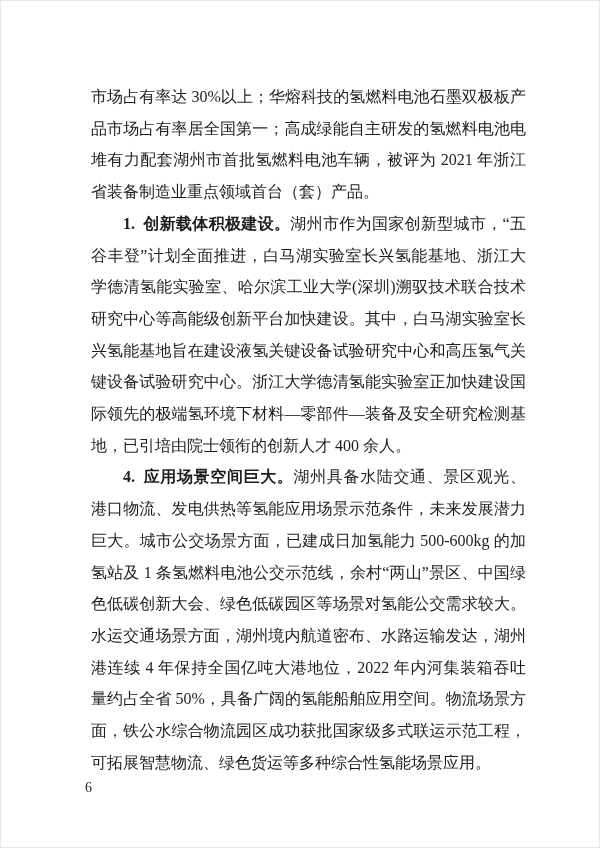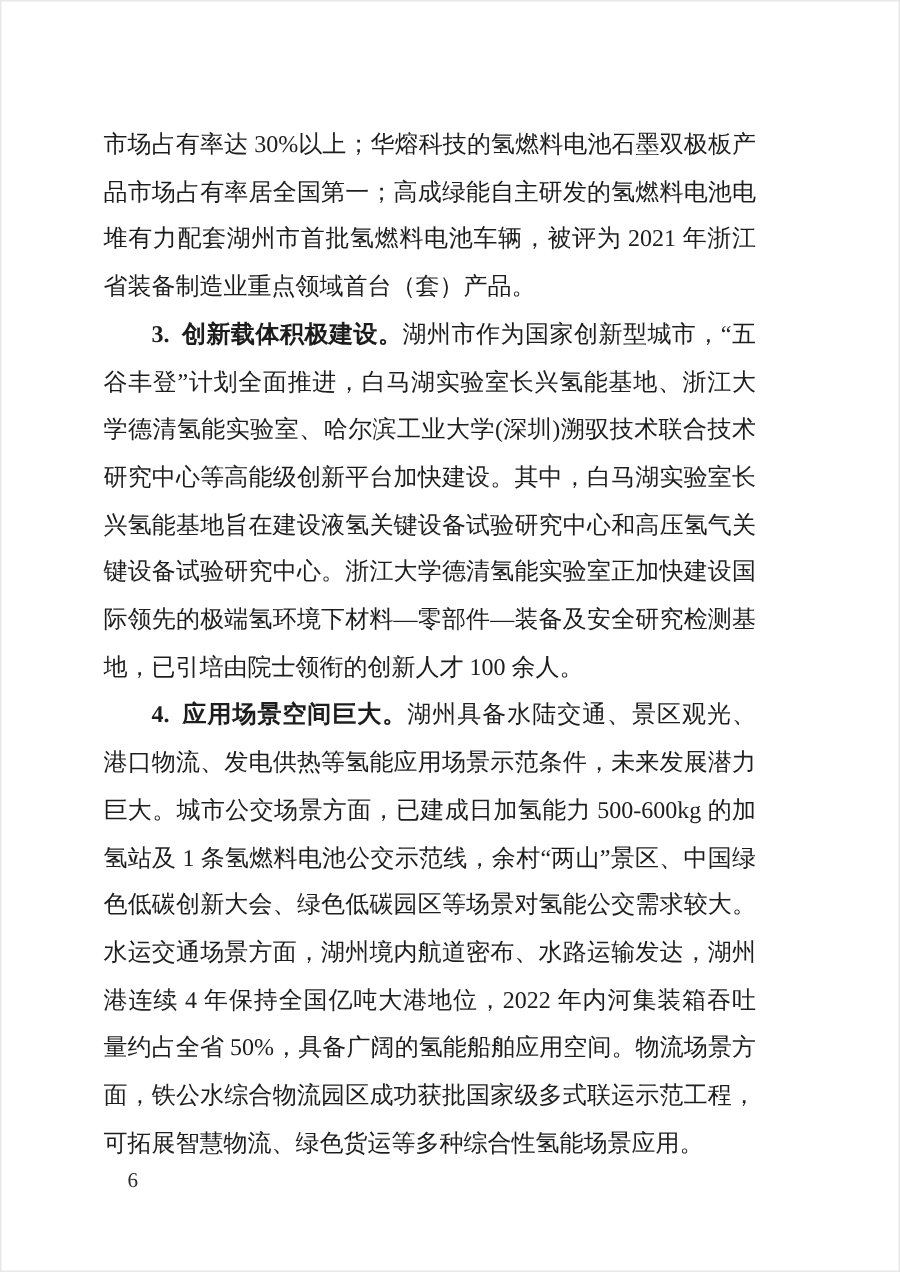--- a/index.html
+++ b/index.html
@@ -13,21 +13,21 @@
     height: 848px;
     background: #ffffff;
     overflow: hidden;
     font-family: "Liberation Serif", "DejaVu Serif", serif;
     color: #1d1d1d;
     box-sizing: border-box;
     border: 1px solid #e8e8e8;
   }
   .body-text {
     position: absolute;
-    left: 68px;
+    left: 90px;
     top: 80px;
     width: 435px;
   }
   .para {
     margin: 0;
     padding: 0;
     font-size: 16px;
     line-height: 31.7px;
     text-align: justify;
     text-justify: inter-ideograph;
@@ -47,17 +47,17 @@
     line-height: 16px;
     color: #2a2a2a;
   }
 </style>
 </head>
 <body>
 
 <div class="page">
   <div class="body-text">
       <p class="para"><span class="run-normal">市场占有率达 30%以上；华熔科技的氢燃料电池石墨双极板产品市场占有率居全国第一；高成绿能自主研发的氢燃料电池电堆有力配套湖州市首批氢燃料电池车辆，被评为 2021 年浙江省装备制造业重点领域首台（套）产品。</span></p>
-      <p class="para indent"><span class="run-bold">3. 创新载体积极建设。</span><span class="run-normal">湖州市作为国家创新型城市，“五谷丰登”计划全面推进，白马湖实验室长兴氢能基地、浙江大学德清氢能实验室、哈尔滨工业大学(深圳)溯驭技术联合技术研究中心等高能级创新平台加快建设。其中，白马湖实验室长兴氢能基地旨在建设液氢关键设备试验研究中心和高压氢气关键设备试验研究中心。浙江大学德清氢能实验室正加快建设国际领先的极端氢环境下材料—零部件—装备及安全研究检测基地，已引培由院士领衔的创新人才 100 余人。</span></p>
+      <p class="para indent"><span class="run-bold">1. 创新载体积极建设。</span><span class="run-normal">湖州市作为国家创新型城市，“五谷丰登”计划全面推进，白马湖实验室长兴氢能基地、浙江大学德清氢能实验室、哈尔滨工业大学(深圳)溯驭技术联合技术研究中心等高能级创新平台加快建设。其中，白马湖实验室长兴氢能基地旨在建设液氢关键设备试验研究中心和高压氢气关键设备试验研究中心。浙江大学德清氢能实验室正加快建设国际领先的极端氢环境下材料—零部件—装备及安全研究检测基地，已引培由院士领衔的创新人才 400 余人。</span></p>
       <p class="para indent"><span class="run-bold">4. 应用场景空间巨大。</span><span class="run-normal">湖州具备水陆交通、景区观光、港口物流、发电供热等氢能应用场景示范条件，未来发展潜力巨大。城市公交场景方面，已建成日加氢能力 500-600kg 的加氢站及 1 条氢燃料电池公交示范线，余村“两山”景区、中国绿色低碳创新大会、绿色低碳园区等场景对氢能公交需求较大。水运交通场景方面，湖州境内航道密布、水路运输发达，湖州港连续 4 年保持全国亿吨大港地位，2022 年内河集装箱吞吐量约占全省 50%，具备广阔的氢能船舶应用空间。物流场景方面，铁公水综合物流园区成功获批国家级多式联运示范工程，可拓展智慧物流、绿色货运等多种综合性氢能场景应用。</span></p>
     </div>
   <div class="page-number">6</div>
 </div>
 
 </body></html>

